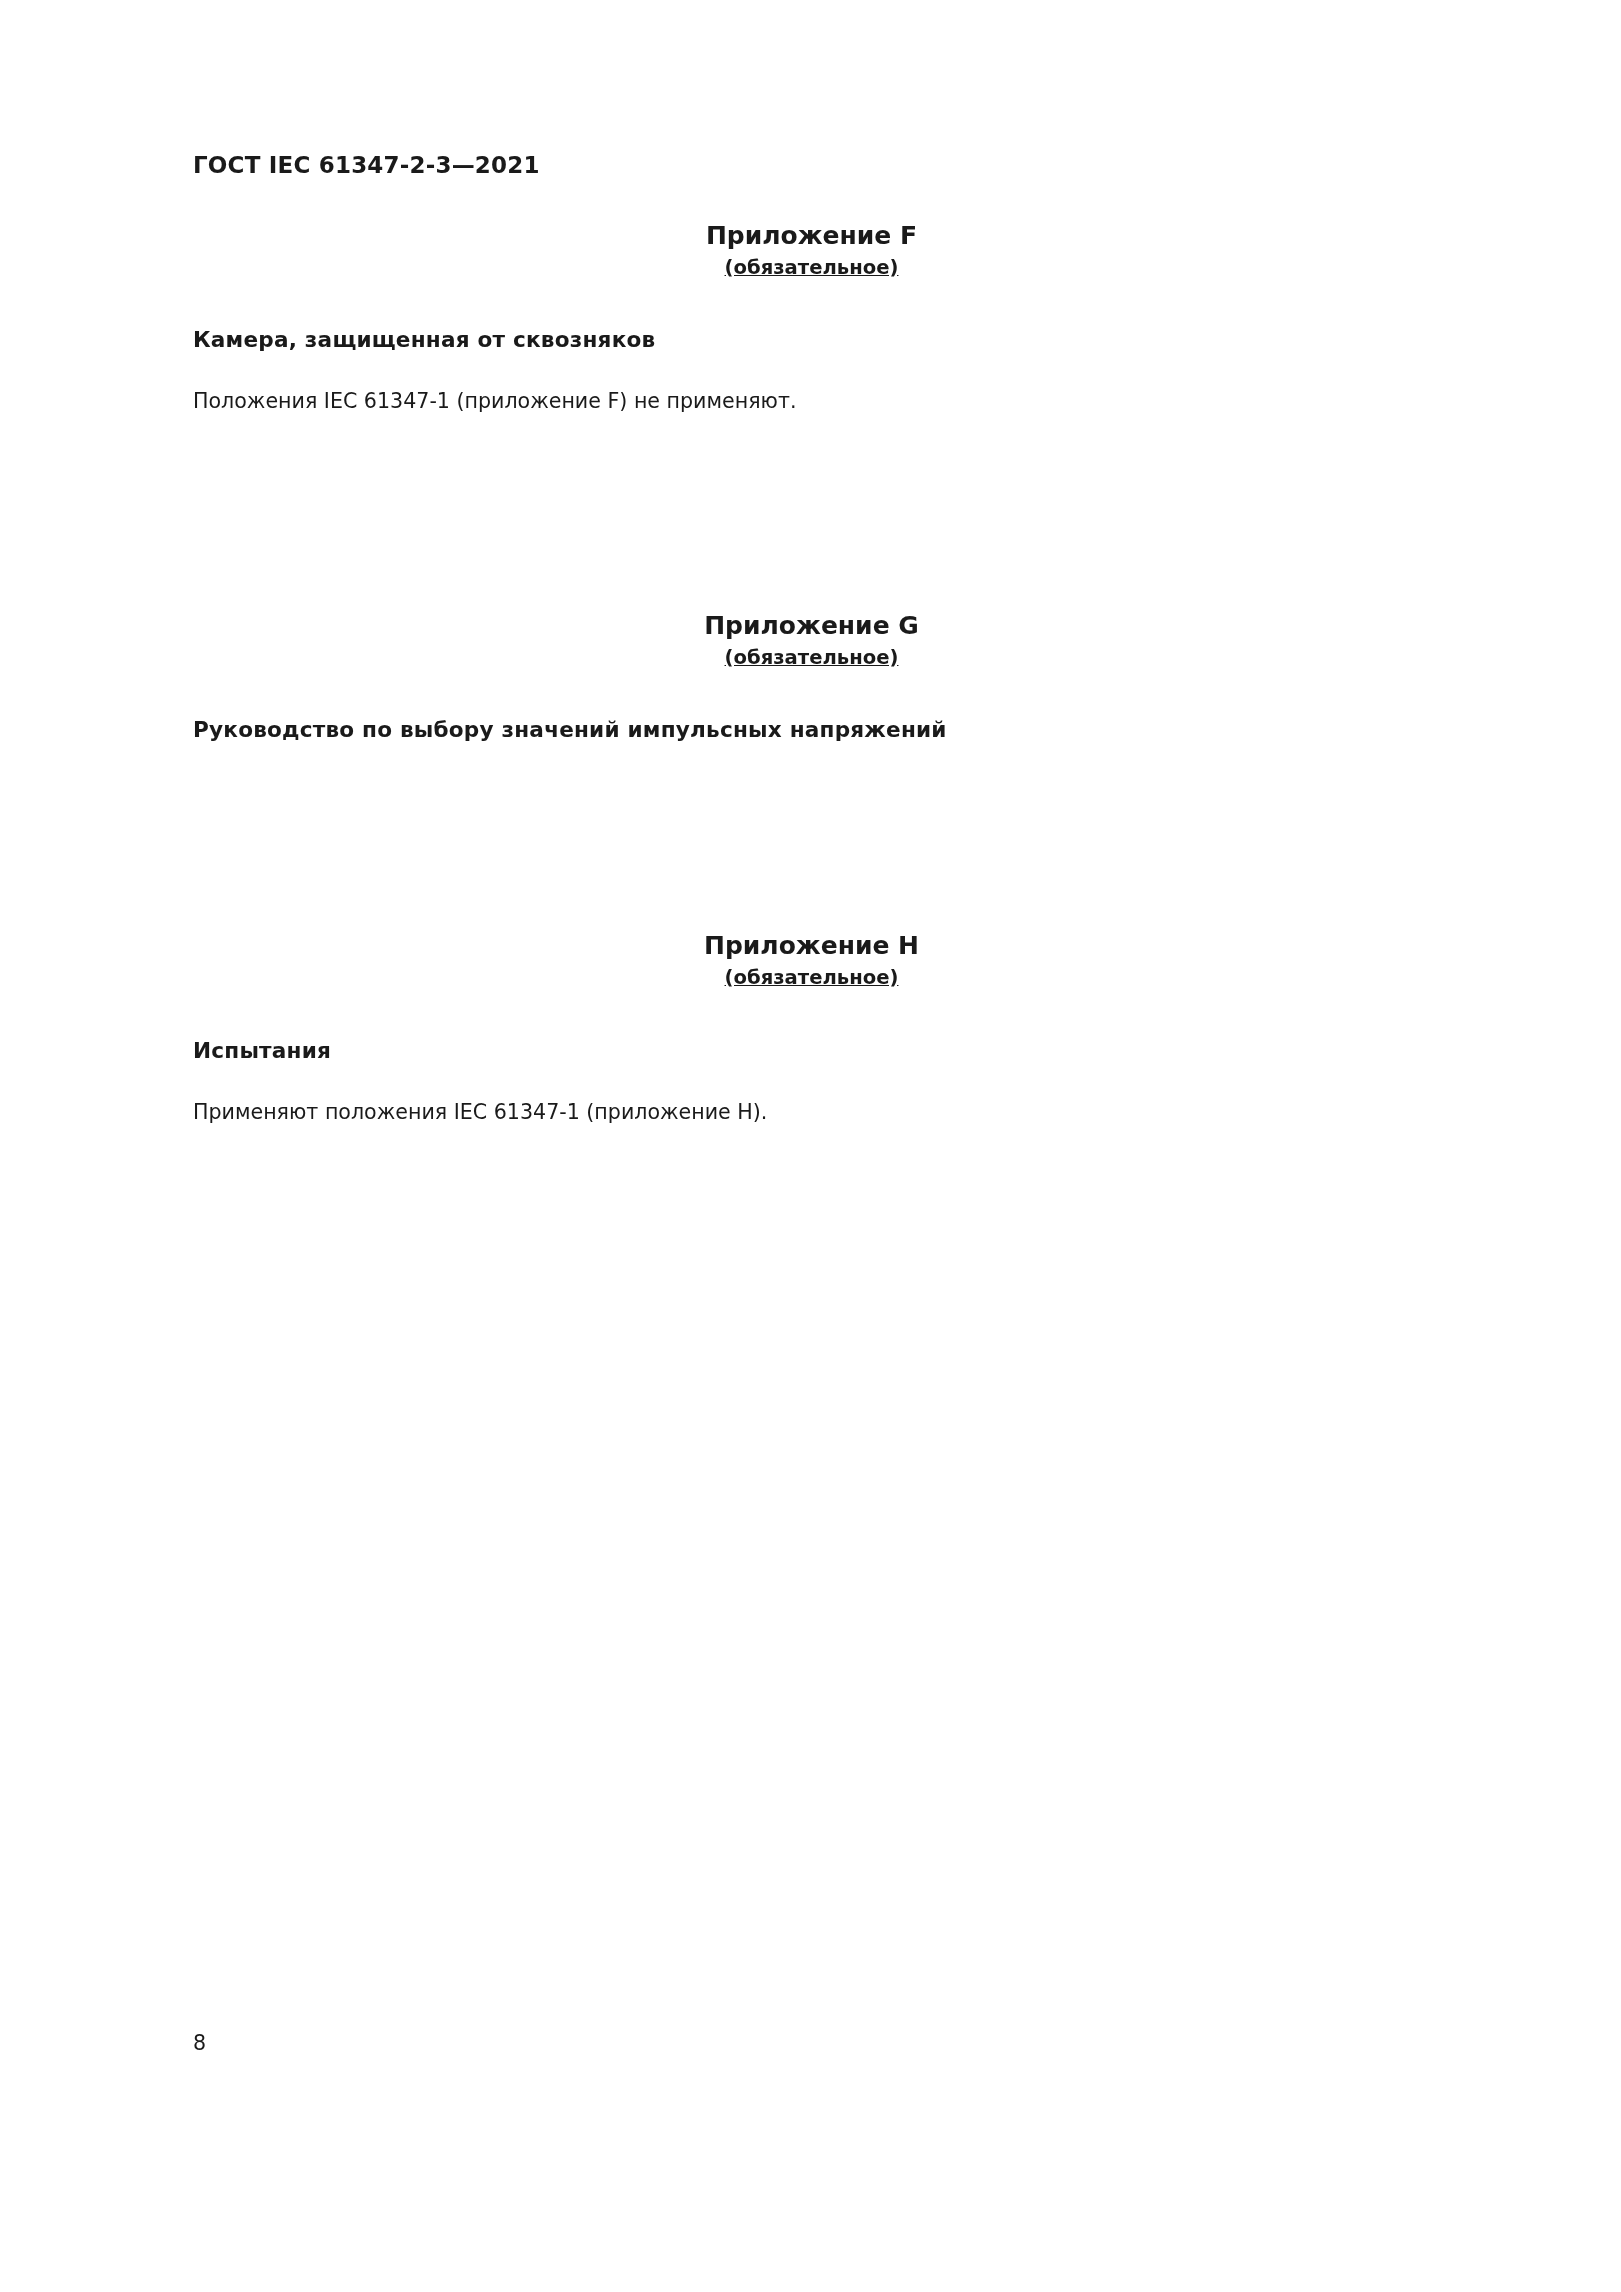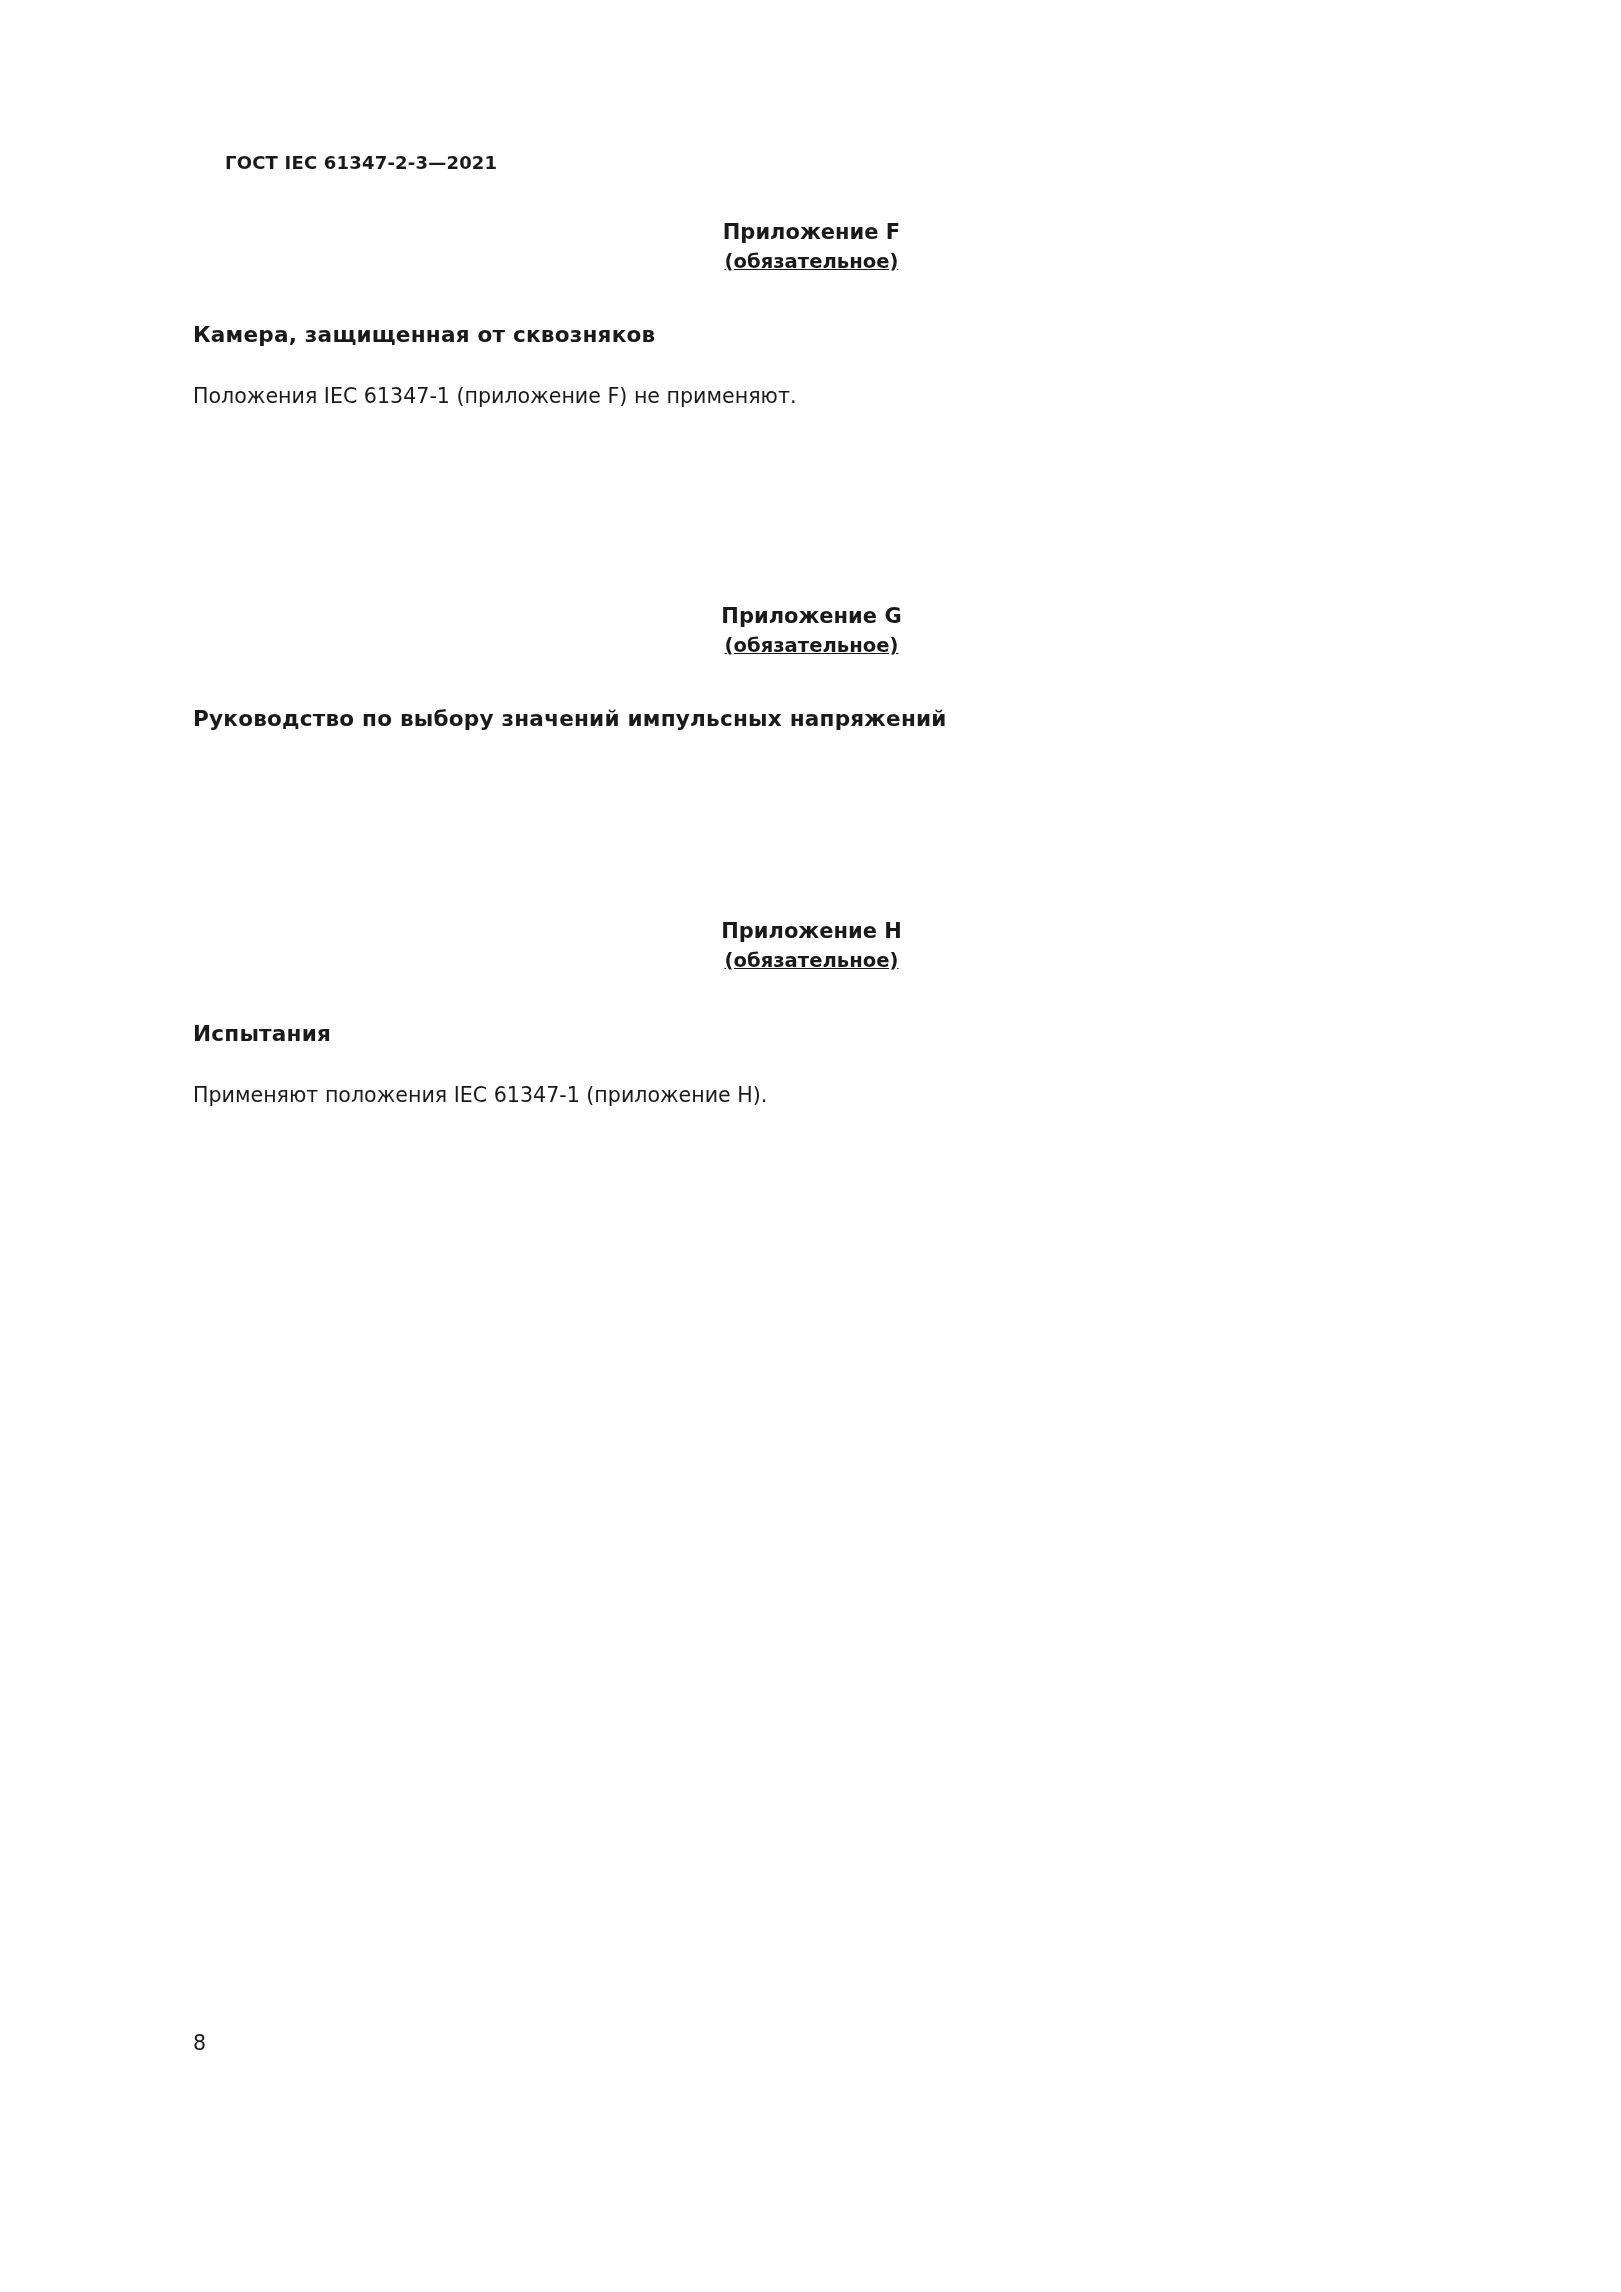--- a/index.html
+++ b/index.html
@@ -16,37 +16,36 @@
     width: 1621px;
     height: 2293px;
     background: #ffffff;
     box-sizing: border-box;
     overflow: hidden;
   }
   .header {
     position: absolute;
     top: 152px;
     left: 193px;
-    font-size: 18px;
+    font-size: 23px;
     font-weight: bold;
     letter-spacing: 0.2px;
-    margin-left: 32px;
   }
   .content {
     position: absolute;
     top: 218px;
     left: 193px;
     width: 1237px;
   }
   .annex-block {
     margin: 0;
   }
   .annex-title {
     text-align: center;
-    font-size: 21px;
+    font-size: 25px;
     font-weight: bold;
     line-height: 1.42;
   }
   .annex-subtitle {
     text-align: center;
     font-size: 19.6px;
     font-weight: bold;
     line-height: 1.42;
     text-decoration: underline;
   }

